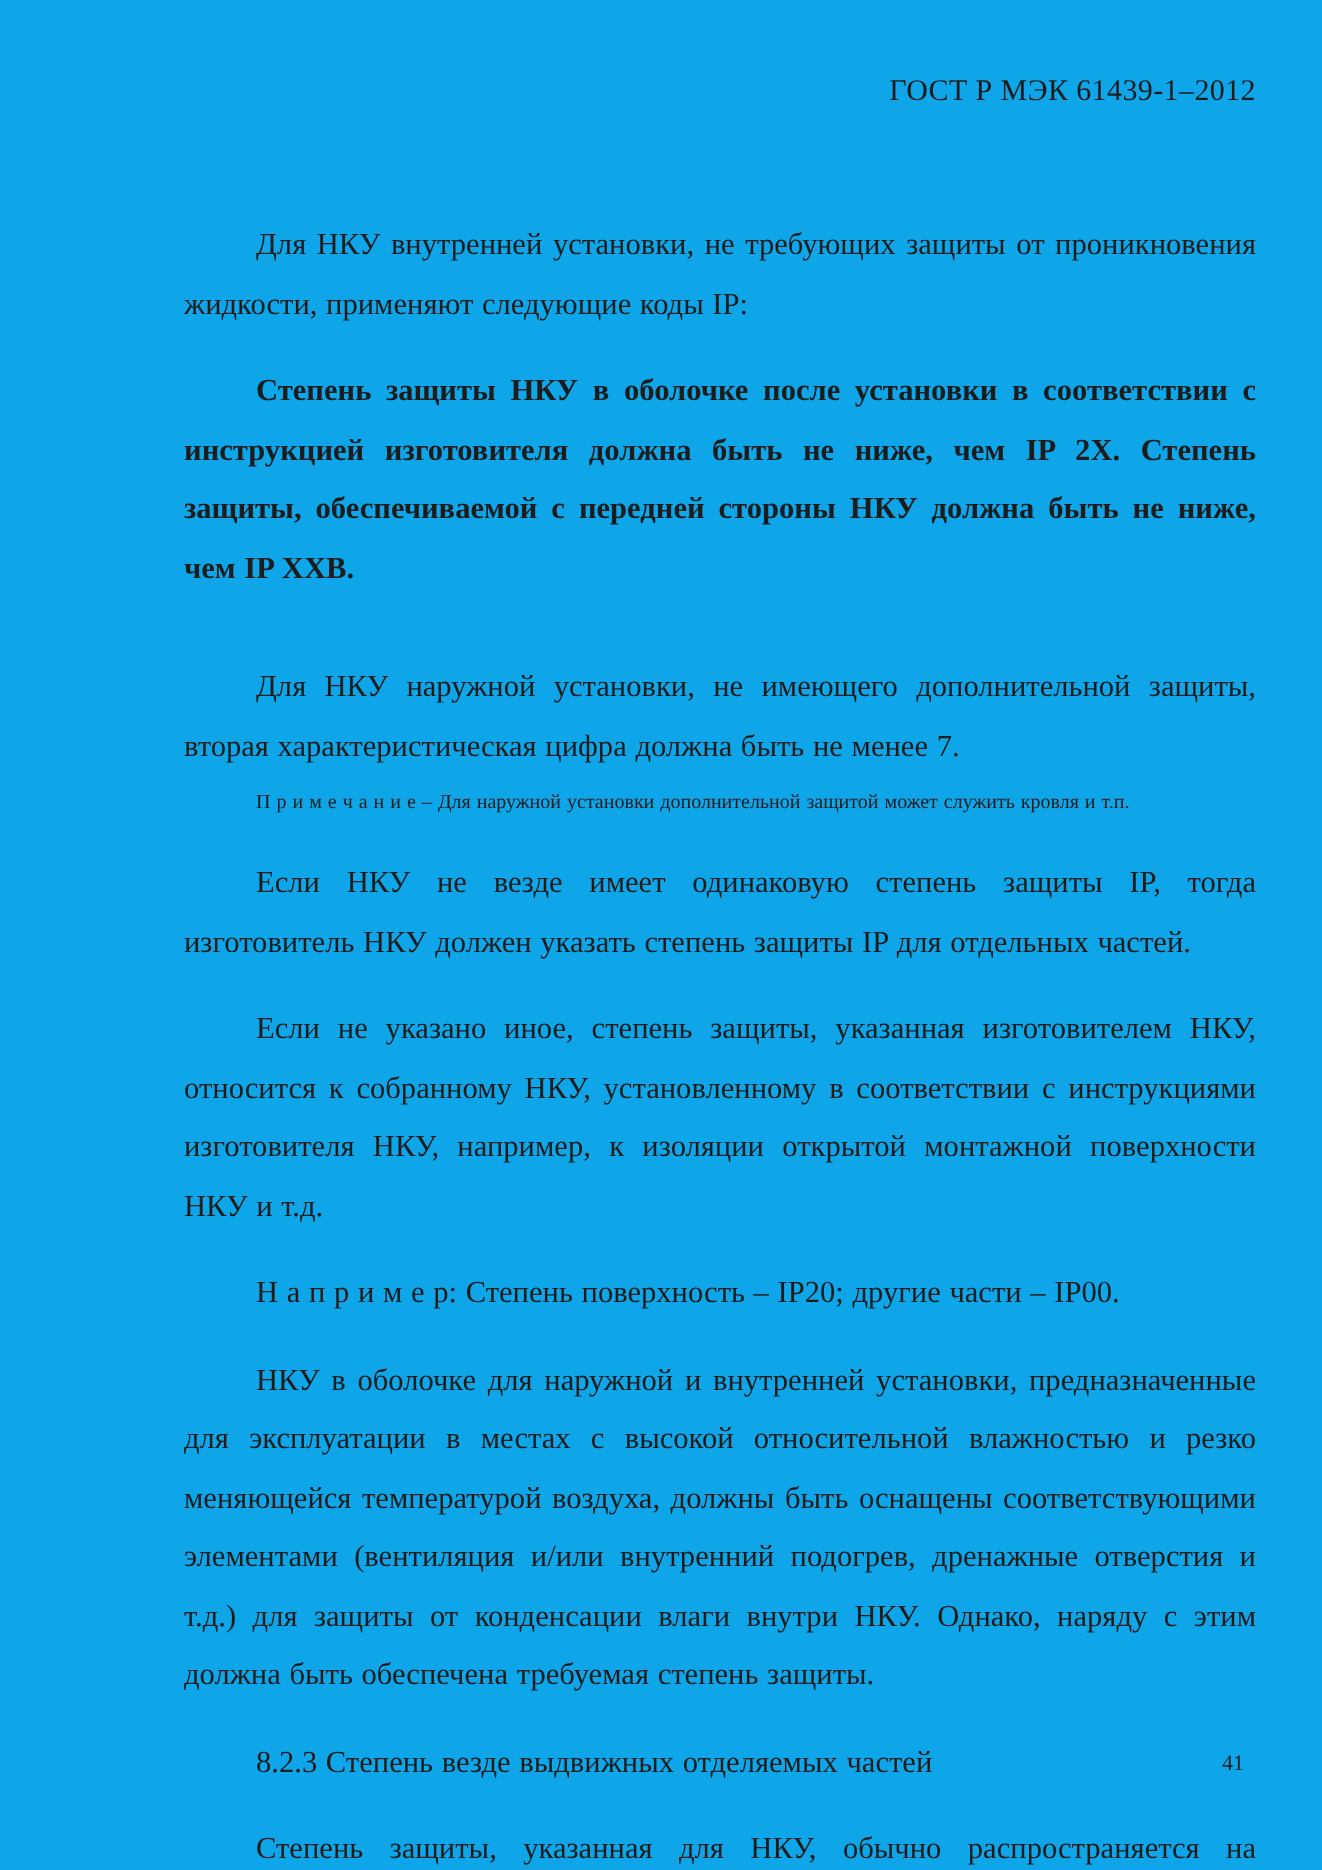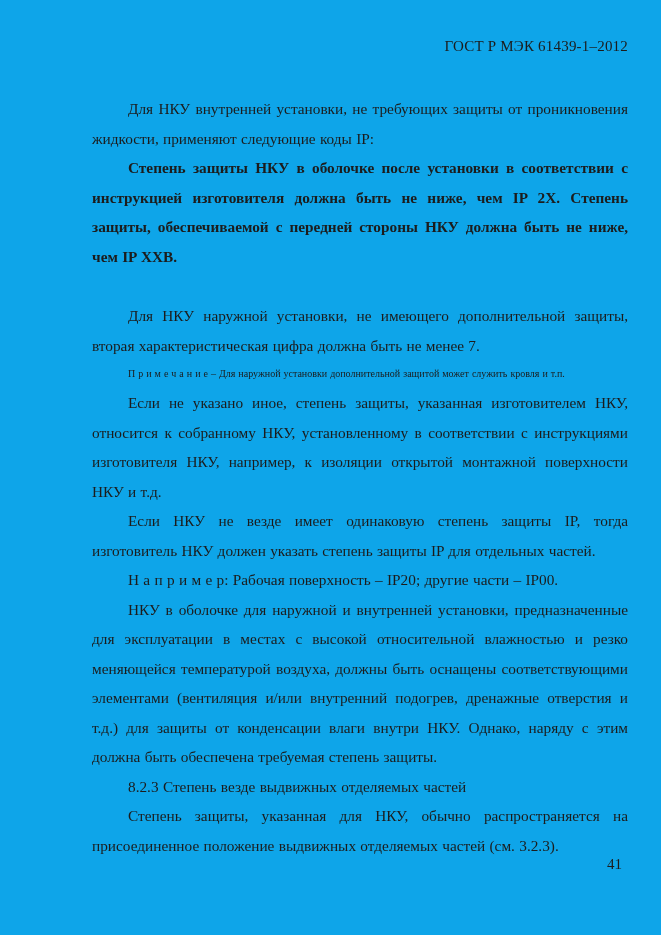--- a/index.html
+++ b/index.html
@@ -29,53 +29,54 @@
     top: 94px;
     left: 92px;
     right: 33px;
   }
   .content p {
     font-size: 15.3px;
     line-height: 29.5px;
     text-align: justify;
     text-indent: 36px;
     word-spacing: 0.5px;
+    margin-top: 14px;
   }
   .content p.gap-after {
     margin-bottom: 30px;
     font-weight: bold;
   }
   .content p.note {
     font-size: 10px;
     line-height: 23px;
     text-indent: 36px;
     margin: 2px 0 3px 0;
   }
   .page-number {
     position: absolute;
-    bottom: 62px;
+    bottom: 47px;
     right: 39px;
-    font-size: 15px;
+    font-size: 11px;
   }
 </style>
 </head>
 <body>
 
 <div class="page">
 
   <div class="doc-header">ГОСТ Р МЭК 61439-1–2012</div>
 
   <div class="content">
     <p>Для НКУ внутренней установки, не требующих защиты от проникновения жидкости, применяют следующие коды IP:</p>
     <p class="gap-after">Степень защиты НКУ в оболочке после установки в соответствии с инструкцией изготовителя должна быть не ниже, чем IP 2X. Степень защиты, обеспечиваемой с передней стороны НКУ должна быть не ниже, чем  IP XXB.</p>
     <p>Для НКУ наружной установки, не имеющего дополнительной защиты, вторая характеристическая цифра должна быть не менее 7.</p>
     <p class="note">П р и м е ч а н и е – Для наружной установки дополнительной защитой может служить кровля и т.п.</p>
+    <p>Если НКУ не везде имеет одинаковую степень защиты IP, тогда изготовитель НКУ должен указать степень защиты IP для отдельных частей.</p>
     <p>Если не указано иное, степень защиты, указанная изготовителем НКУ, относится к собранному НКУ, установленному в соответствии с инструкциями изготовителя НКУ, например, к изоляции открытой монтажной поверхности НКУ и т.д.</p>
-    <p>Если НКУ не везде имеет одинаковую степень защиты IP, тогда изготовитель НКУ должен указать степень защиты IP для отдельных частей.</p>
-    <p>Н а п р и м е р: Рабочая поверхность – IP20; другие части – IP00.</p>
+    <p>Н а п р и м е р: Степень поверхность – IP20; другие части – IP00.</p>
     <p>НКУ в оболочке для наружной и внутренней установки, предназначенные для эксплуатации в местах с высокой относительной влажностью и резко меняющейся температурой воздуха, должны быть оснащены соответствующими элементами (вентиляция и/или внутренний подогрев, дренажные отверстия и т.д.) для защиты от конденсации влаги внутри НКУ. Однако, наряду с этим должна быть обеспечена требуемая степень защиты.</p>
     <p>8.2.3 Степень везде выдвижных отделяемых частей</p>
     <p>Степень защиты, указанная для НКУ, обычно распространяется на присоединенное положение выдвижных отделяемых частей (см. 3.2.3).</p>
   </div>
 
   <div class="page-number">41</div>
 
 </div>
 
 </body></html>

